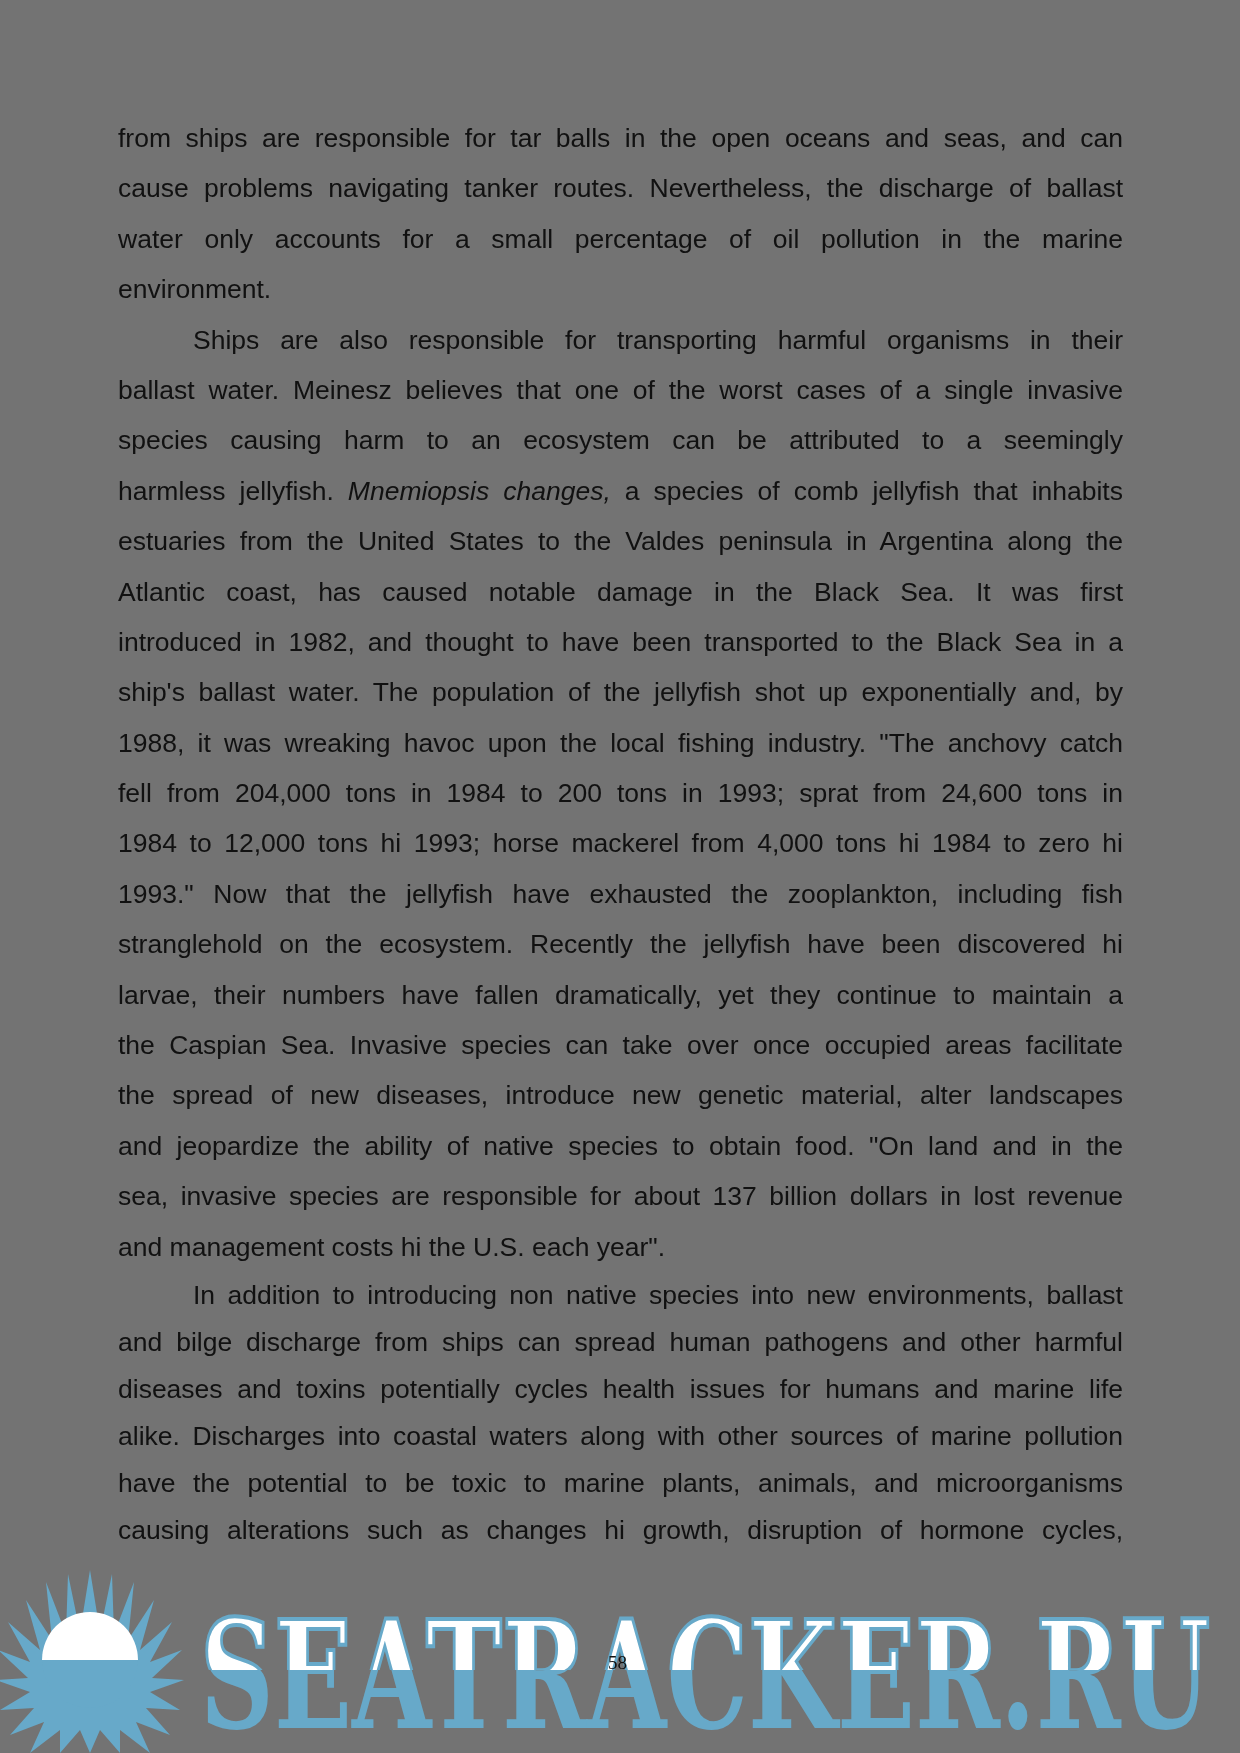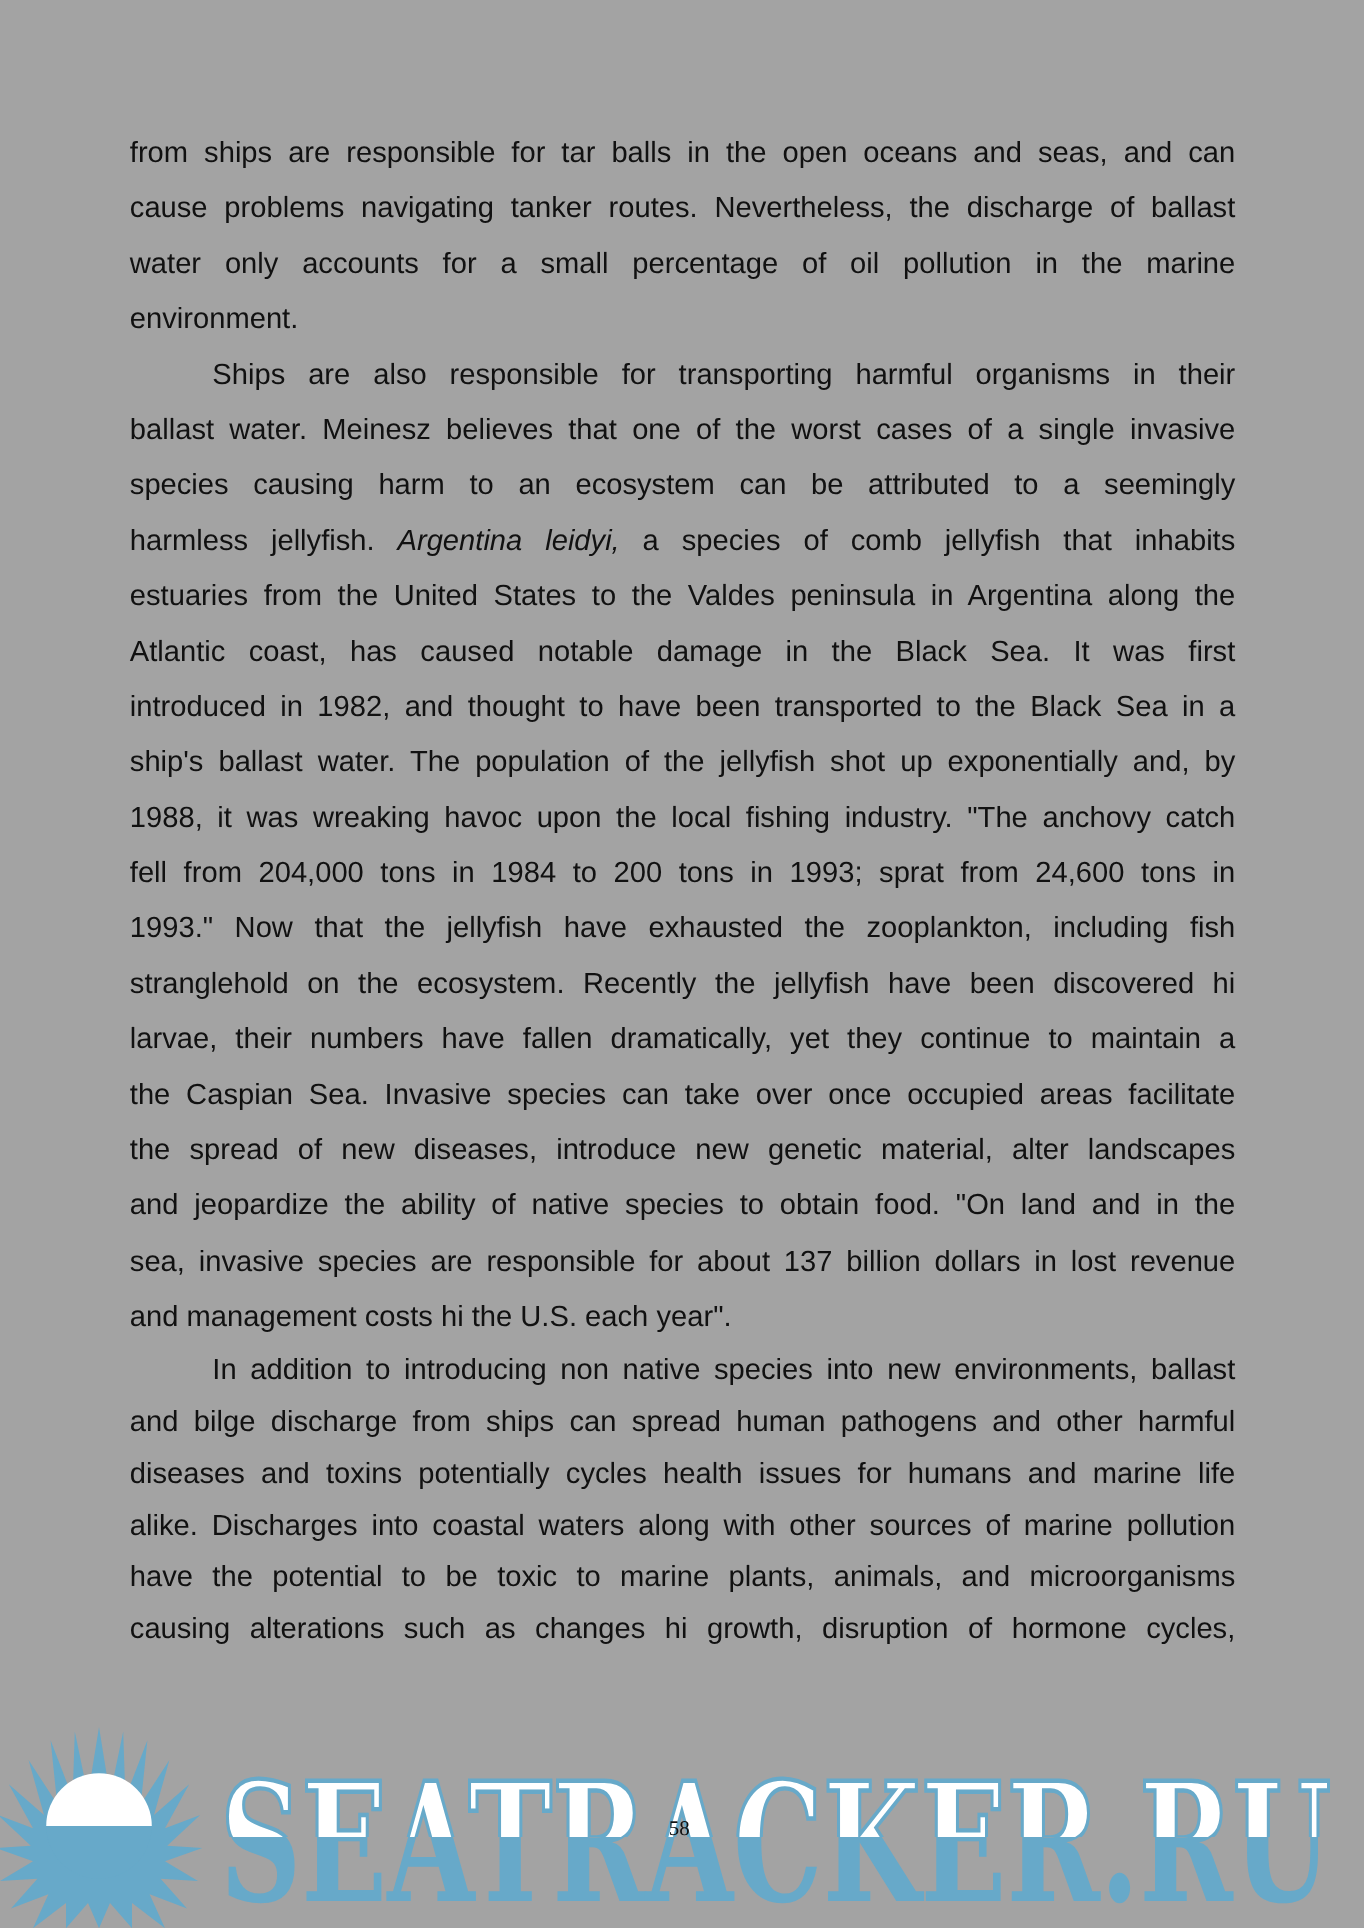--- a/index.html
+++ b/index.html
@@ -1,17 +1,17 @@
 <!DOCTYPE html>
 <html><head>
   <meta charset="utf-8">
   <style>
     html, body { margin: 0; padding: 0; background: #ffffff; }
     body { width: 1240px; height: 1753px; position: relative; overflow: hidden; }
-    .page { position: absolute; left: 0; top: 0; width: 1240px; height: 1753px; background: #a3a3a3; }
+    .page { position: absolute; left: 0; top: 0; width: 1240px; height: 1753px; background: #737373; }
     .text-block {
       position: absolute; left: 118px; top: 113px; width: 1005px;
       font-family: "Liberation Sans", sans-serif;
       font-size: 26.5px; color: #111;
     }
     .line {
       display: block; height: 50.4px; line-height: 50.4px;
       text-align: justify; text-align-last: justify; white-space: nowrap;
     }
     .line.last { text-align-last: left; }
@@ -34,27 +34,28 @@
       <span class="line">from ships are responsible for tar balls in the open oceans and seas, and can</span>
       <span class="line">cause problems navigating tanker routes. Nevertheless, the discharge of ballast</span>
       <span class="line">water only accounts for a small percentage of oil pollution in the marine</span>
       <span class="line last">environment.</span>
     </div>
 
     <div>
       <span class="line indent">Ships are also responsible for transporting harmful organisms in their</span>
       <span class="line">ballast water. Meinesz believes that one of the worst cases of a single invasive</span>
       <span class="line">species causing harm to an ecosystem can be attributed to a seemingly</span>
-      <span class="line"><span>harmless jellyfish. </span><em>Argentina leidyi,</em><span> a species of comb jellyfish that inhabits</span></span>
+      <span class="line"><span>harmless jellyfish. </span><em>Mnemiopsis changes,</em><span> a species of comb jellyfish that inhabits</span></span>
       <span class="line">estuaries from the United States to the Valdes peninsula in Argentina along the</span>
       <span class="line">Atlantic coast, has caused notable damage in the Black Sea. It was first</span>
       <span class="line">introduced in 1982, and thought to have been transported to the Black Sea in a</span>
       <span class="line">ship's ballast water. The population of the jellyfish shot up exponentially and, by</span>
       <span class="line">1988, it was wreaking havoc upon the local fishing industry. "The anchovy catch</span>
       <span class="line">fell from 204,000 tons in 1984 to 200 tons in 1993; sprat from 24,600 tons in</span>
+      <span class="line">1984 to 12,000 tons hi 1993; horse mackerel from 4,000 tons hi 1984 to zero hi</span>
       <span class="line">1993." Now that the jellyfish have exhausted the zooplankton, including fish</span>
       <span class="line">stranglehold on the ecosystem. Recently the jellyfish have been discovered hi</span>
       <span class="line">larvae, their numbers have fallen dramatically, yet they continue to maintain a</span>
       <span class="line">the Caspian Sea. Invasive species can take over once occupied areas facilitate</span>
       <span class="line">the spread of new diseases, introduce new genetic material, alter landscapes</span>
       <span class="line">and jeopardize the ability of native species to obtain food. "On land and in the</span>
       <span class="line">sea, invasive species are responsible for about 137 billion dollars in lost revenue</span>
       <span class="line last">and management costs hi the U.S. each year".</span>
     </div>
 

